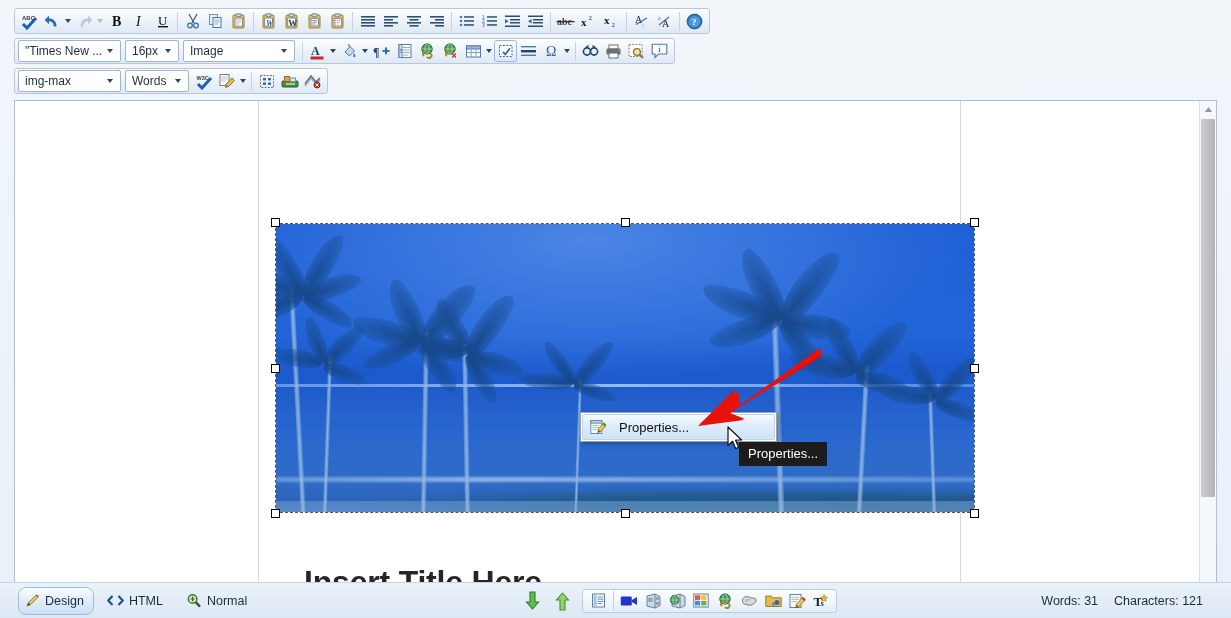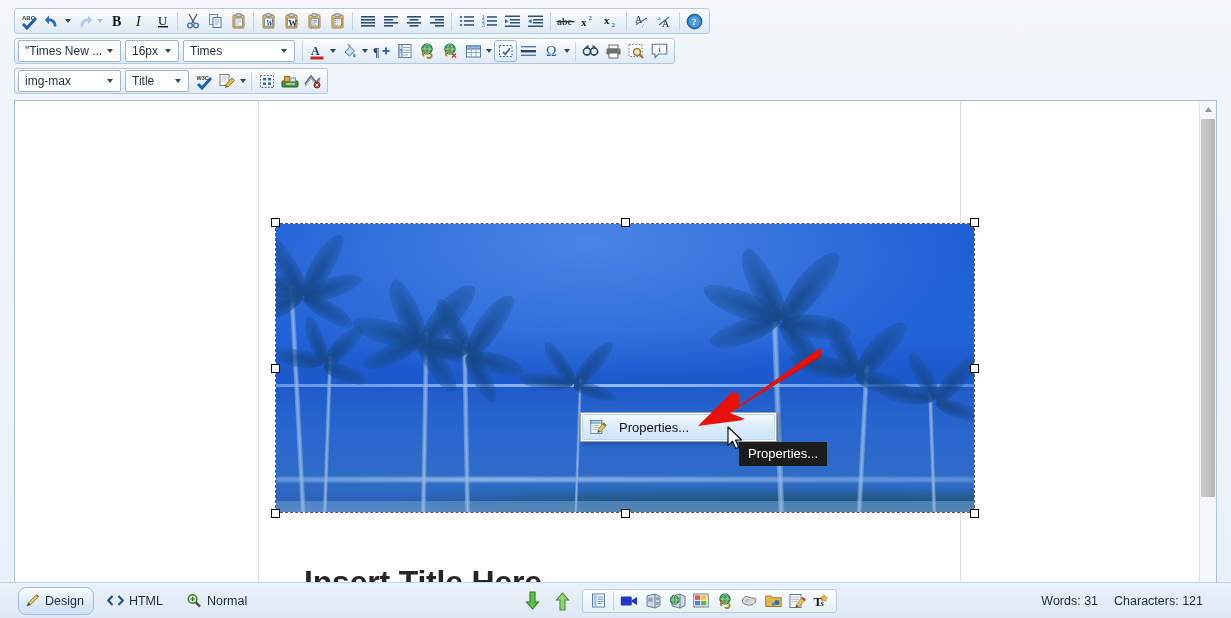--- a/index.html
+++ b/index.html
@@ -571,21 +571,21 @@
               <span class="caret"></span>
             </span>
         </div>
         <div class="tcombo" style="width:54px">
           <span class="lbl">16px</span>
           <span class="cbtn">
               <span class="caret"></span>
             </span>
         </div>
         <div class="tcombo" style="width:112px">
-          <span class="lbl">Times</span>
+          <span class="lbl">Image</span>
           <span class="cbtn">
               <span class="caret"></span>
             </span>
         </div>
 
         <div class="sep"></div>
 
         <div class="tbtn">
           <svg width="17" height="17" viewBox="0 0 17 17">
             <text x="2" y="12" font-size="12" font-weight="bold" font-family="Liberation Serif" fill="#1b3f6b">A</text>
@@ -706,21 +706,21 @@
     <div class="tbrow">
       <div class="tbgroup">
 
         <div class="tcombo" style="width:103px">
           <span class="lbl">img-max</span>
           <span class="cbtn">
               <span class="caret"></span>
             </span>
         </div>
         <div class="tcombo" style="width:64px">
-          <span class="lbl">Title</span>
+          <span class="lbl">Words</span>
           <span class="cbtn">
               <span class="caret"></span>
             </span>
         </div>
 
         <div class="tbtn">
           <svg width="18" height="17" viewBox="0 0 18 17">
             <text x="0.5" y="7" font-size="5.5" font-weight="bold" font-family="Liberation Sans" fill="#3b3b3b">W3C</text>
             <path d="M2 11 L6 15 L15 5" stroke="#1d5fb5" stroke-width="3" fill="none"></path>
           </svg>

